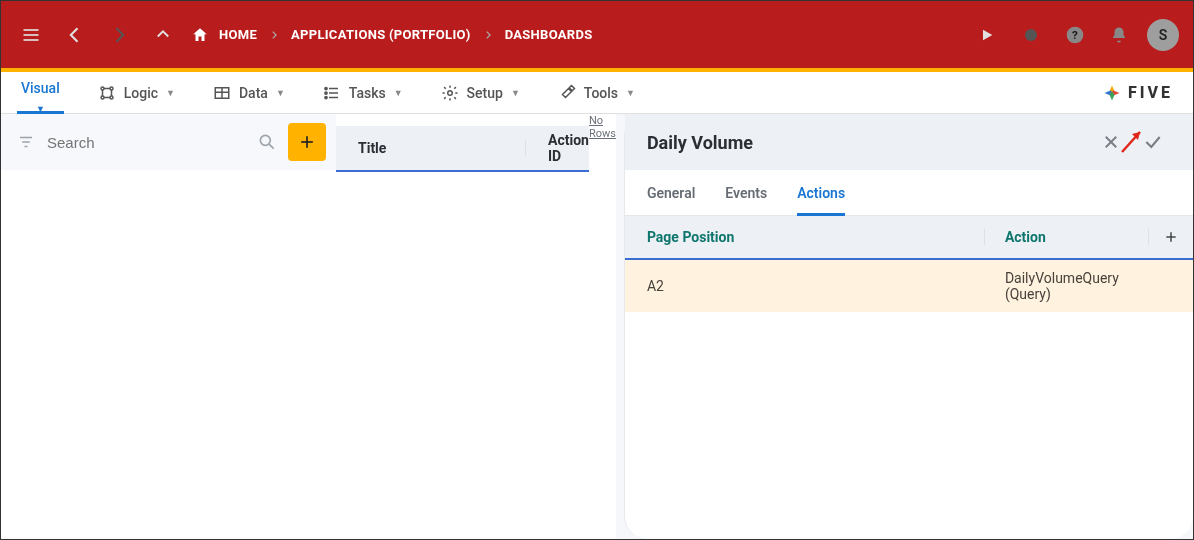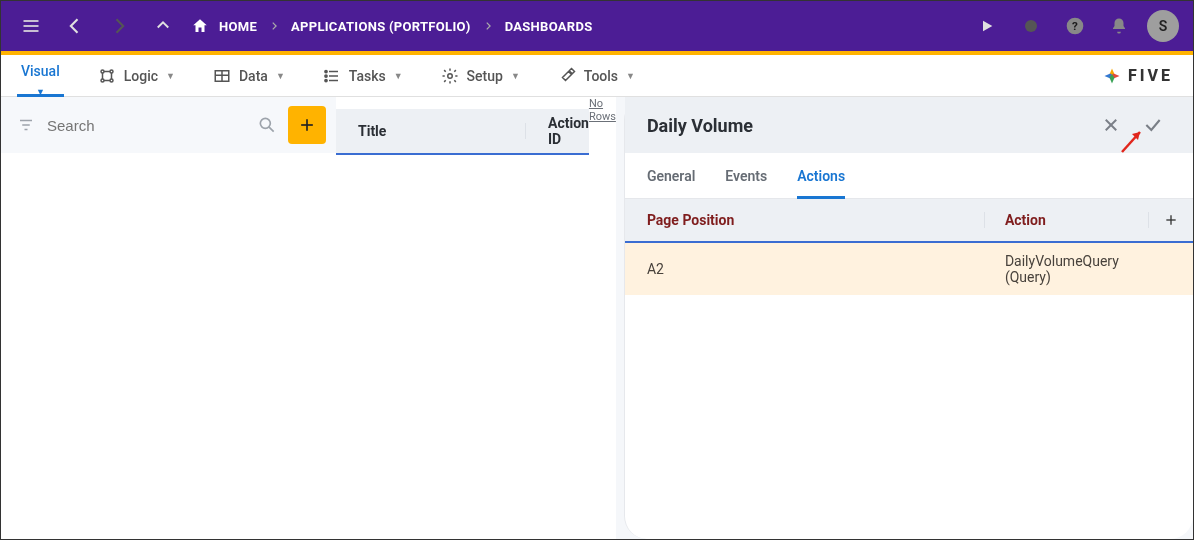--- a/index.html
+++ b/index.html
@@ -1,20 +1,20 @@
 <!DOCTYPE html>
 <html><head>
 <meta charset="utf-8">
 <style>
   * { box-sizing: border-box; margin: 0; padding: 0; }
   html, body { width: 1194px; height: 540px; font-family: -apple-system, BlinkMacSystemFont, "Segoe UI", Roboto, Arial, sans-serif; overflow: hidden; background: #fff; }
   .app { width: 1194px; height: 540px; border: 1px solid #333; display: flex; flex-direction: column; }
 
   
-  .topbar { height: 54px; background: #4c1d95; color: #fff; display: flex; align-items: center; padding: 0 14px; gap: 12px; font-size: 13px; border-bottom: 4px solid #ffb300; }
+  .topbar { height: 71px; background: #b91c1c; color: #fff; display: flex; align-items: center; padding: 0 14px; gap: 12px; font-size: 13px; border-bottom: 4px solid #ffb300; }
   .topbar .icon-btn { width: 32px; height: 32px; display: flex; align-items: center; justify-content: center; color: #e0e0e0; }
   .topbar .icon-btn.dim { color: #555; }
   .topbar .crumb { display: flex; align-items: center; gap: 10px; font-weight: 700; letter-spacing: .3px; color: #fff; }
   .topbar .sep { color: #aaa; font-size: 14px; display:flex; align-items:center; }
   .topbar .spacer { flex: 1; }
   .avatar { width: 32px; height: 32px; border-radius: 50%; background: #9e9e9e; color: #222; display: flex; align-items: center; justify-content: center; font-weight: 600; font-size: 14px; }
 
   
   .navbar { height: 42px; display: flex; align-items: center; padding: 0 20px; gap: 38px; border-bottom: 1px solid #e0e0e0; background: #fff; }
   .nav-item { display: flex; align-items: center; gap: 8px; font-size: 14px; font-weight: 500; color: #555; height: 100%; position: relative; }
@@ -42,21 +42,21 @@
   
   .right-panel { flex: 1; display: flex; flex-direction: column; margin-left: 8px; background: #fff; border-left:1px solid #e6e8ec;border-radius:23px;}
   .form-header { height: 56px; background: #edf0f4; display: flex; align-items: center; padding: 0 22px; }
   .form-title { font-size: 18px; font-weight: 700; color: #2b2f35; }
   .form-header .spacer { flex: 1; }
   .hicon { width: 36px; height: 36px; display: flex; align-items: center; justify-content: center; color: #7a7f87; margin-left: 6px; }
   .tabs { height: 46px; display: flex; align-items: center; gap: 30px; padding: 0 22px; border-bottom: 1px solid #e5e7eb; font-size: 14px; font-weight: 600; color: #666c74; }
   .tab { height:100%; display:flex; align-items:center; position:relative; }
   .tab.active { color: #1976d2; }
   .tab.active::after { content:""; position:absolute; bottom:-1px; left:0; right:0; height:3px; background:#1976d2; }
-  .grid-header { height: 44px; display: flex; align-items: center; background: #edf0f4; border-bottom: 2px solid #3a6dd2; font-weight: 700; font-size: 14px; color: #7f1d1d; }
+  .grid-header { height: 44px; display: flex; align-items: center; background: #edf0f4; border-bottom: 2px solid #3a6dd2; font-weight: 700; font-size: 14px; color: #0f766e; }
   .grid-header .gc1 { flex: 0 0 360px; padding-left: 22px; border-right:1px solid #dde1e7; }
   .grid-header .gc2 { flex: 1; padding-left: 20px; border-right:1px solid #dde1e7;}
   .grid-header .gc3 { flex: 0 0 44px; display:flex; align-items:center; justify-content:center; }
   .row { height: 52px; display: flex; align-items: center; font-size: 14px; color: #48423c; background: #fff7e6; }
   .row.alt { background: #fff2df; }
   .row .gc1 { flex: 0 0 360px; padding-left: 22px; }
   .row .gc2 { flex: 1; padding-left: 20px; }
   .row .gc3 { flex: 0 0 44px; }
 
   

